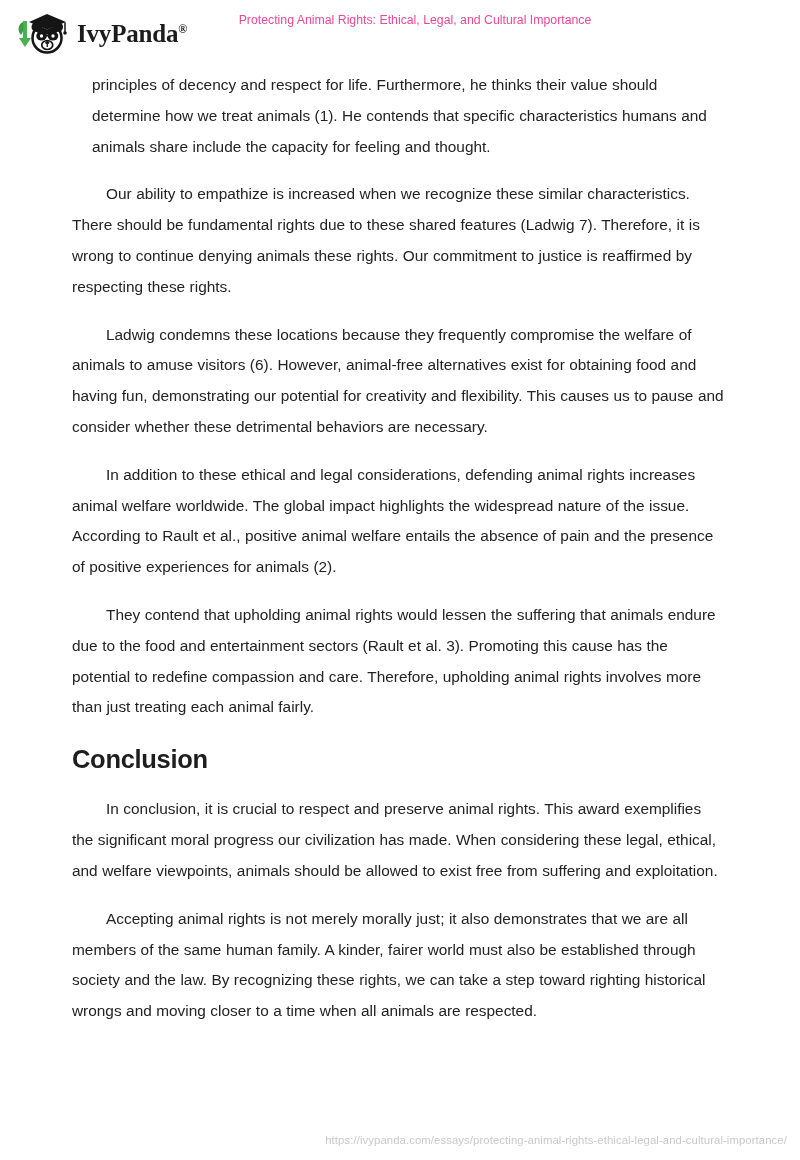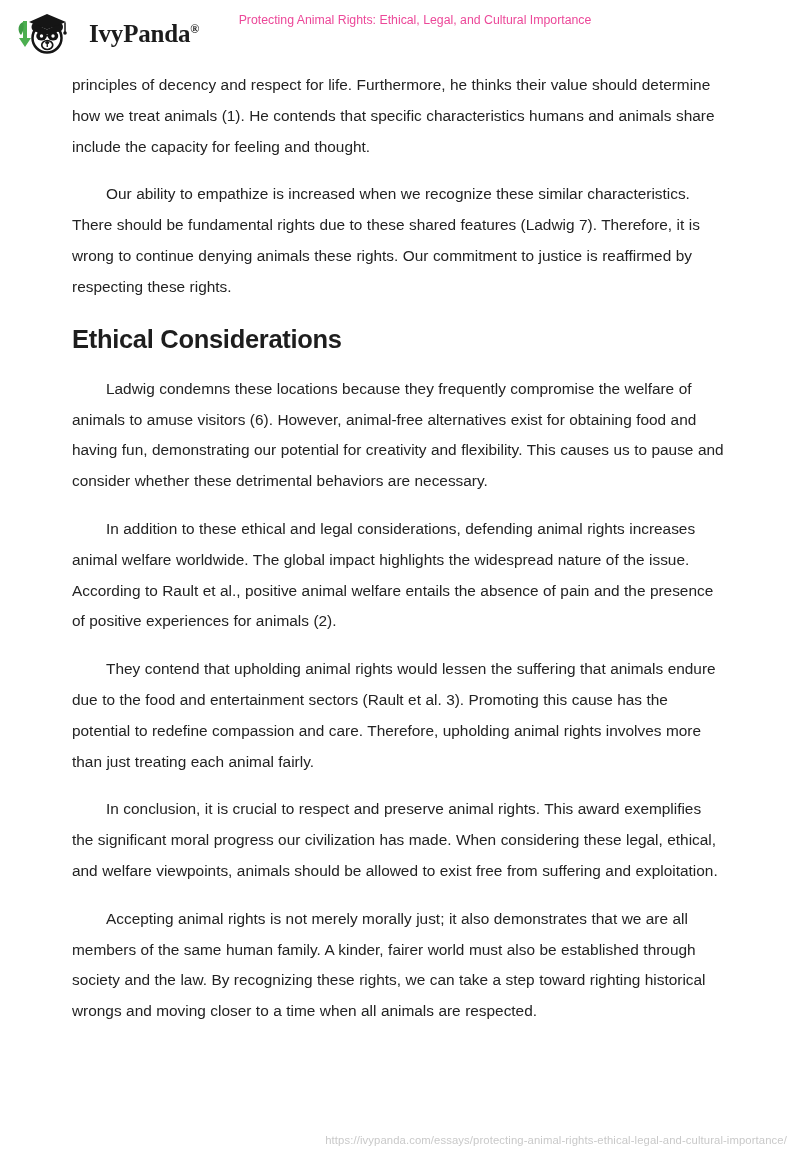--- a/index.html
+++ b/index.html
@@ -23,21 +23,21 @@
     left: 0;
     width: 800px;
     height: 62px;
   }
   .brand {
     position: absolute;
     left: 14px;
     top: 7px;
     display: flex;
     align-items: center;
-    gap: 17px;
+    gap: 5px;
   }
   .brand-mark {
     width: 58px;
     height: 50px;
     display: block;
   }
   .brand-name {
     font-family: "Liberation Serif", serif;
     font-weight: bold;
     font-size: 25px;
@@ -78,20 +78,21 @@
     font-size: 15.4px;
     line-height: 30.8px;
     color: #232323;
     text-indent: 34px;
     margin: 0 0 17px 0;
     text-align: left;
     word-spacing: 0.2px;
   }
   .para.no-indent {
     text-indent: 0;
+    margin-left: 20px;
   }
   h2.section-heading {
     font-family: "Liberation Sans", sans-serif;
     font-weight: bold;
     font-size: 25.5px;
     line-height: 1.15;
     color: #1e1e1e;
     margin: 22px 0 20px 0;
     letter-spacing: -0.3px;
   }
@@ -154,29 +155,29 @@
 
   <div class="doc-title">Protecting Animal Rights: Ethical, Legal, and Cultural Importance</div>
 </header>
 
 <main class="content">
 
   <p class="para no-indent">principles of decency and respect for life. Furthermore, he thinks their value should determine how we treat animals (1). He contends that specific characteristics humans and animals share include the capacity for feeling and thought.</p>
 
   <p class="para">Our ability to empathize is increased when we recognize these similar characteristics. There should be fundamental rights due to these shared features (Ladwig 7). Therefore, it is wrong to continue denying animals these rights. Our commitment to justice is reaffirmed by respecting these rights.</p>
 
-  <h2 class="section-heading">Ethical Considerations</h2>
 
 
   <p class="para">Ladwig condemns these locations because they frequently compromise the welfare of animals to amuse visitors (6). However, animal-free alternatives exist for obtaining food and having fun, demonstrating our potential for creativity and flexibility. This causes us to pause and consider whether these detrimental behaviors are necessary.</p>
 
   <p class="para">In addition to these ethical and legal considerations, defending animal rights increases animal welfare worldwide. The global impact highlights the widespread nature of the issue. According to Rault et al., positive animal welfare entails the absence of pain and the presence of positive experiences for animals (2).</p>
 
   <p class="para">They contend that upholding animal rights would lessen the suffering that animals endure due to the food and entertainment sectors (Rault et al. 3). Promoting this cause has the potential to redefine compassion and care. Therefore, upholding animal rights involves more than just treating each animal fairly.</p>
 
+  <h2 class="section-heading">Conclusion</h2>
 
   <p class="para">In conclusion, it is crucial to respect and preserve animal rights. This award exemplifies the significant moral progress our civilization has made. When considering these legal, ethical, and welfare viewpoints, animals should be allowed to exist free from suffering and exploitation.</p>
 
   <p class="para">Accepting animal rights is not merely morally just; it also demonstrates that we are all members of the same human family. A kinder, fairer world must also be established through society and the law. By recognizing these rights, we can take a step toward righting historical wrongs and moving closer to a time when all animals are respected.</p>
 
 </main>
 
 <footer class="page-footer">
   <a class="footer-url" href="#">https://ivypanda.com/essays/protecting-animal-rights-ethical-legal-and-cultural-importance/</a>
 </footer>

